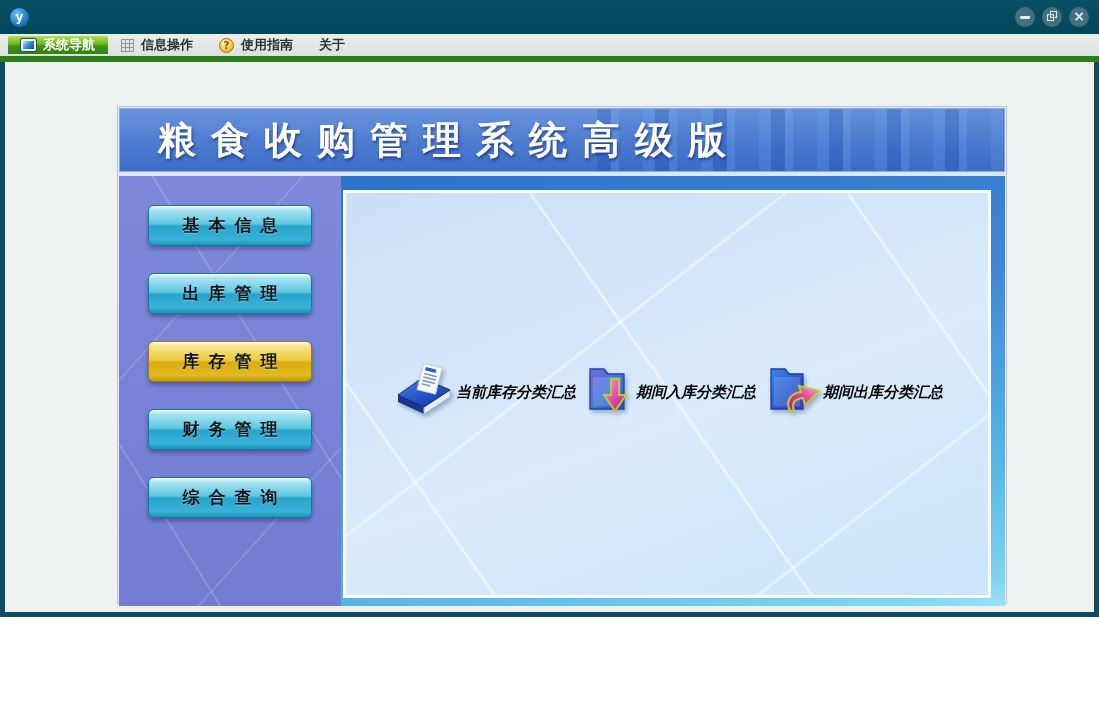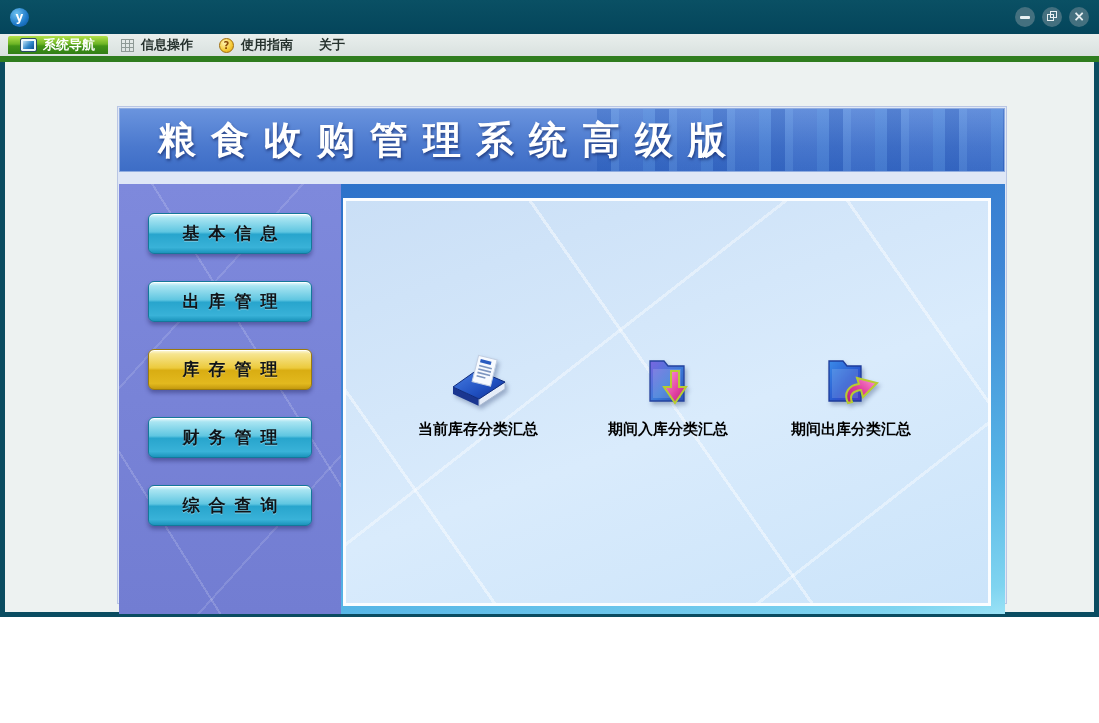--- a/index.html
+++ b/index.html
@@ -48,21 +48,21 @@
   .banner { height:64px; margin:1px; position:relative; overflow:hidden;
             background:linear-gradient(180deg,#6a94de 0%,#4b79ce 60%,#3d6dc6 100%);
             border:1px solid #8face0; display:flex; align-items:center; }
   .banner .streaks { position:absolute; right:0; top:0; bottom:0; width:46%;
             background:repeating-linear-gradient(90deg, rgba(16,70,170,.45) 0 14px, rgba(120,180,240,.35) 14px 22px,
                        rgba(30,90,190,.15) 22px 46px, rgba(90,160,230,.4) 46px 58px);
             opacity:.55; }
   .banner h1 { position:relative; color:#fff; font-size:38px; font-weight:bold; letter-spacing:15px;
                padding-left:38px; text-shadow:1px 2px 3px rgba(0,10,60,.5); white-space:nowrap; }
 
-  .panel-body { display:flex; height:430px; margin:12px 1px 1px 1px; }
+  .panel-body { display:flex; height:430px; margin:4px 1px 1px 1px; }
   .sidebar { width:222px; position:relative;
              background:
                repeating-linear-gradient(58deg, transparent 0 85px, rgba(255,255,255,.16) 85px 87px, transparent 87px 170px),
                repeating-linear-gradient(-48deg, transparent 0 105px, rgba(255,255,255,.13) 105px 107px, transparent 107px 210px),
                linear-gradient(180deg,#7e89dc,#727dd2); 
              padding-top:29px; display:flex; flex-direction:column; gap:27px; align-items:center; }
   .side-btn { width:164px; height:41px; border-radius:6px; border:1px solid #14789a; cursor:pointer;
               background:linear-gradient(180deg,#eefbfd 0%,#a9e5f2 10%,#5fc6e1 46%,#28a5cd 52%,#39b2d8 86%,#1b93bb 100%);
               box-shadow:inset 0 1px 0 rgba(255,255,255,.9), 0 3px 4px rgba(10,10,60,.35);
               font-family:inherit; font-size:17px; font-weight:bold; color:#101418;
@@ -71,22 +71,22 @@
   .side-btn.active { border-color:#9a7a0e;
               background:linear-gradient(180deg,#fdfae2 0%,#f6e590 10%,#ecca3c 46%,#d9ad12 52%,#e2b91e 86%,#c3990e 100%); }
 
   .content-wrap { flex:1; padding:14px 14px 8px 2px;
               background:linear-gradient(168deg,#2d72ca 0%,#3f87d6 40%,#57b6e6 75%,#7fd4f0 95%,#9ae2f6 100%); }
   .inner-panel { width:100%; height:100%; border:3px solid #fbfdff; position:relative;
               background:
                repeating-linear-gradient(55deg, transparent 0 120px, rgba(255,255,255,.45) 120px 123px, transparent 123px 260px),
                repeating-linear-gradient(-38deg, transparent 0 140px, rgba(255,255,255,.4) 140px 143px, transparent 143px 300px),
                linear-gradient(160deg,#cadff6 0%,#d9ebfc 55%,#cbe4fa 100%); }
-  .shortcut { position:absolute; width:176px; top:148px; display:flex; flex-direction:column;
-              align-items:center; cursor:pointer; }
+  .shortcut { position:absolute; width:176px; top:164px; display:flex; 
+              align-items:center; cursor:pointer;font-style:italic; }
   .shortcut .icn { height:62px; display:flex; align-items:flex-end; justify-content:center;
                    filter:drop-shadow(2px 3px 2px rgba(40,60,110,.35)); }
   .shortcut .lbl { margin-top:9px; font-size:15px; font-weight:bold; color:#000; white-space:nowrap; }
   .sc-0 { left:44px; } .sc-1 { left:234px; } .sc-2 { left:417px; }
 
   .below-window { position:absolute; left:0; top:617px; width:1099px; height:106px; background:#ffffff; }
 </style>
 </head>
 <body>
 

